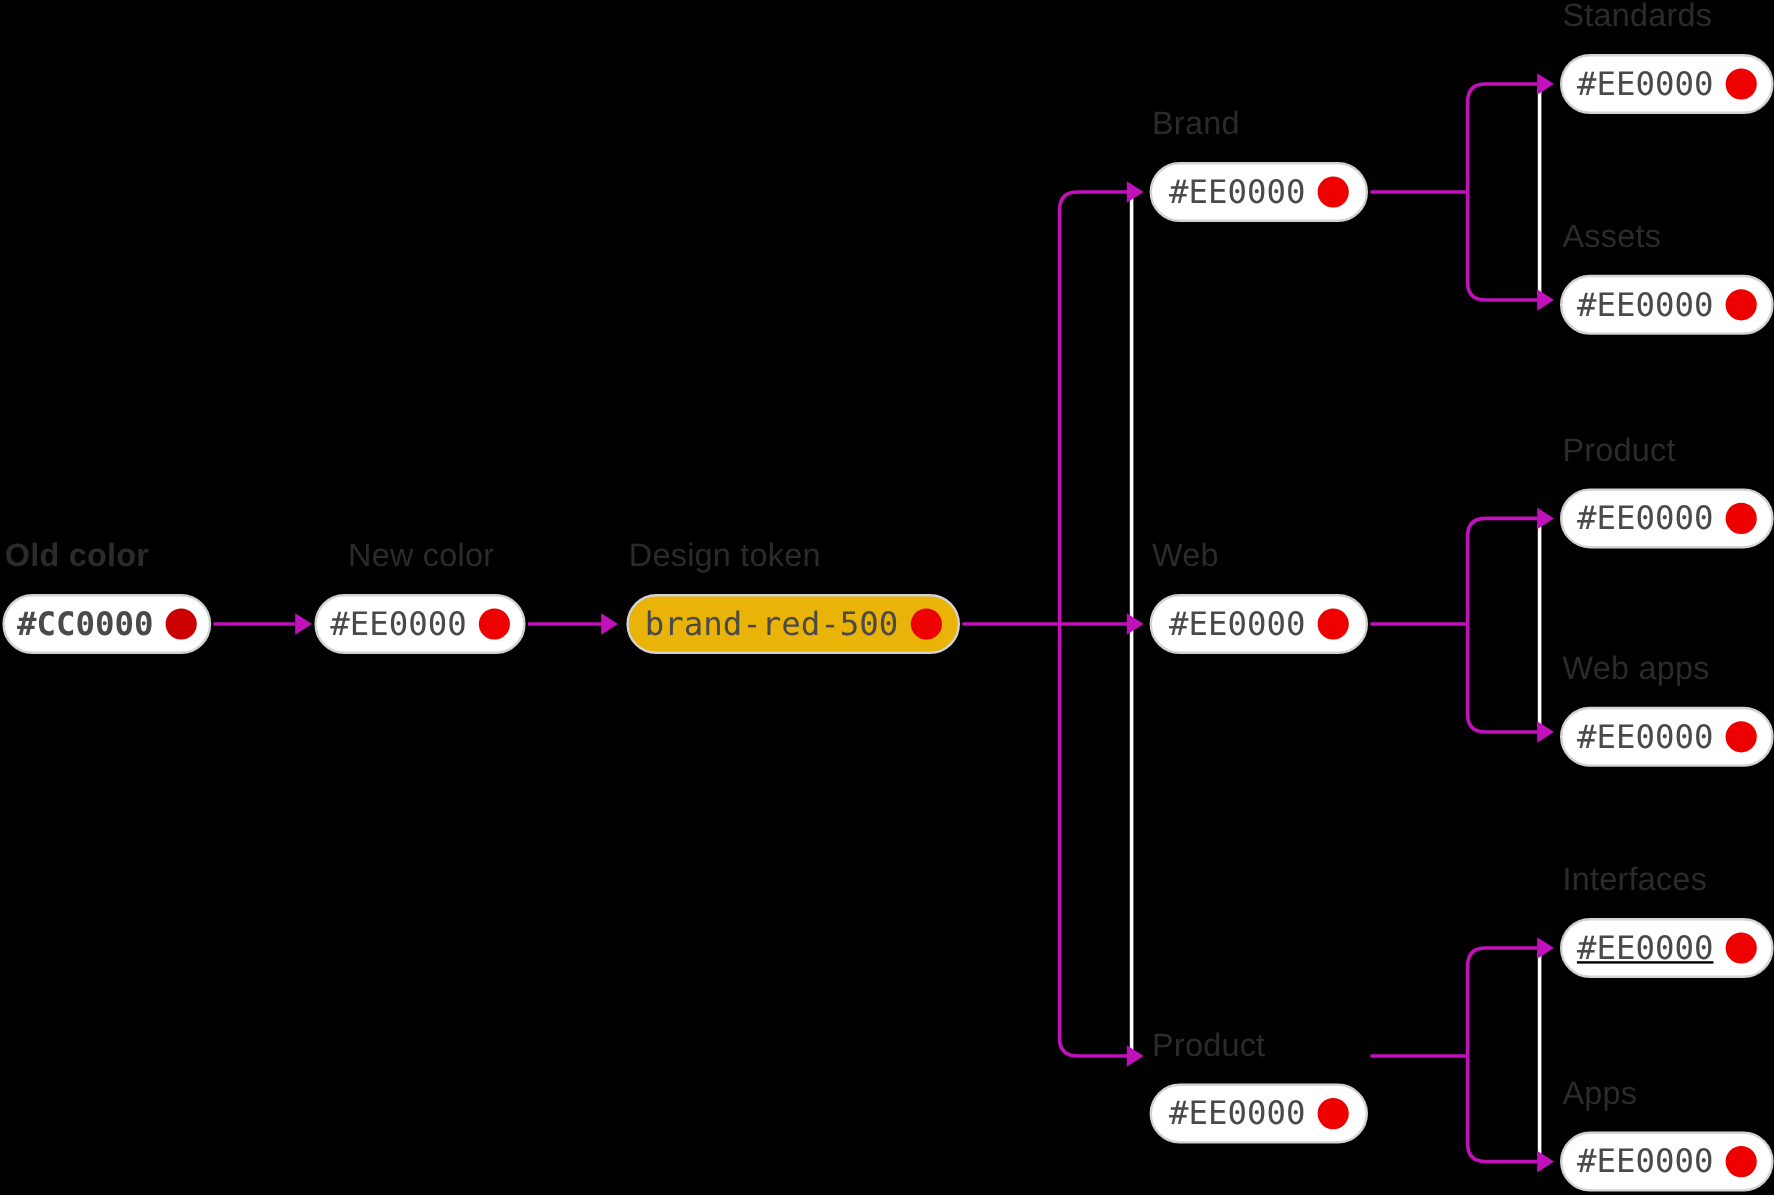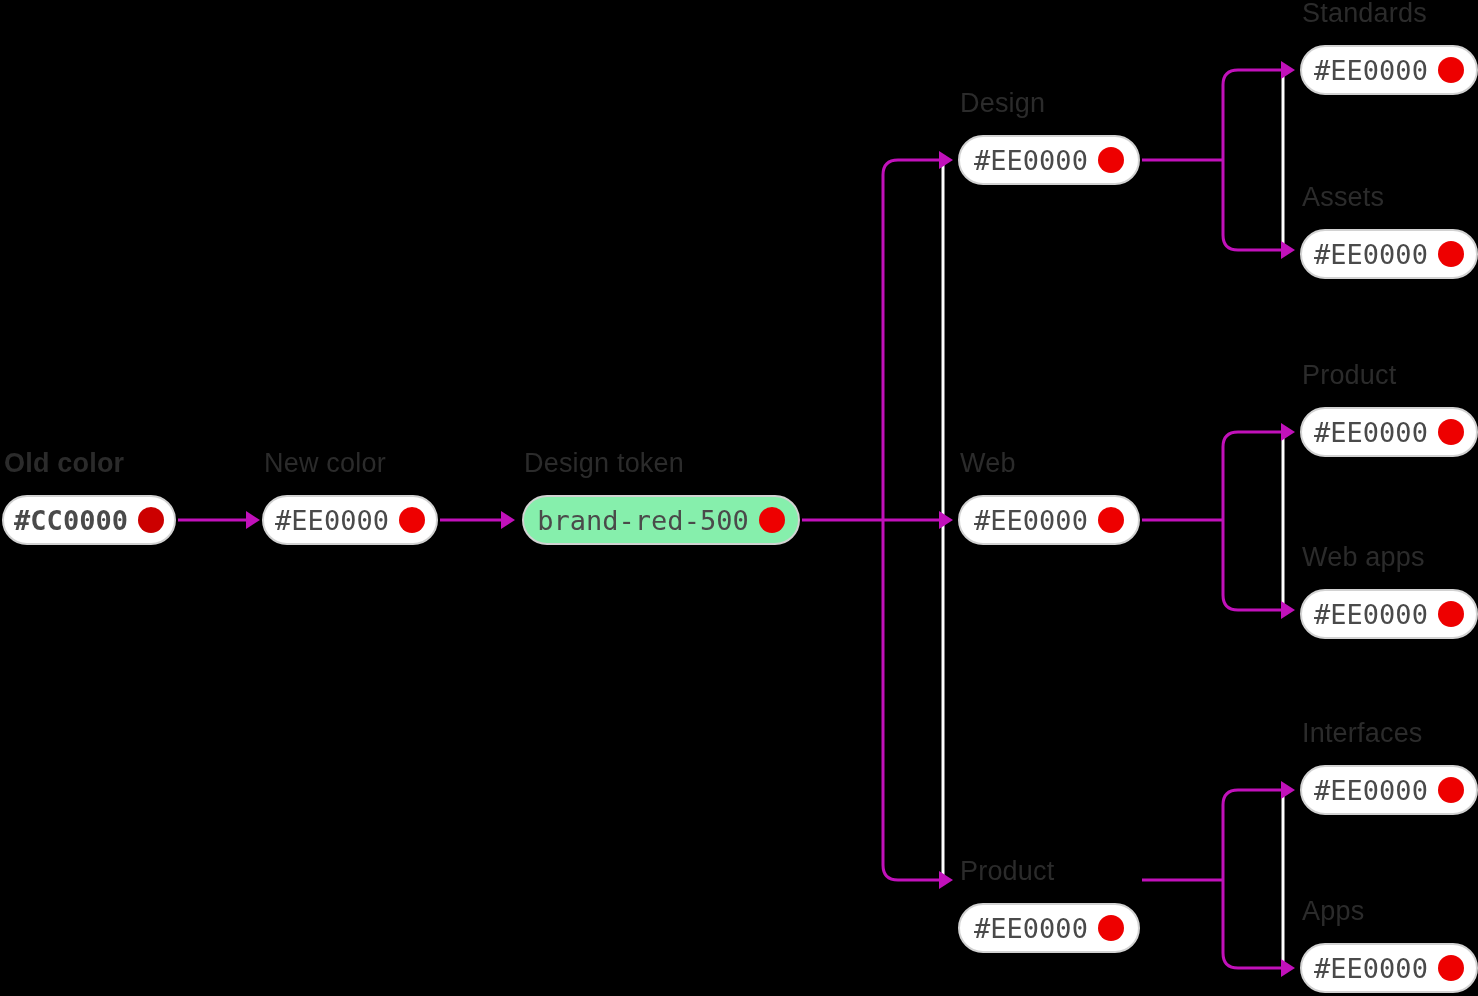--- a/index.html
+++ b/index.html
@@ -95,37 +95,37 @@
 
   <div class="node" style="left:2px; top:446px;font-weight:bold;">
     <div class="label" style="color: rgb(43, 43, 43);">Old color</div>
     <div class="pill" style="width: 174px; background: rgb(255, 255, 255); border-color: rgb(210, 210, 210);">
       <span class="val" style="color: rgb(74, 74, 74); text-align: center;">#CC0000</span>
       <span class="dot" style="background: rgb(204, 0, 0);"></span>
     </div>
   </div>
 
   <div class="node" style="left:262px; top:446px;">
-    <div class="label" style="color: rgb(43, 43, 43);">New color</div>
+    <div class="label" style="color: rgb(43, 43, 43); text-align: center;">New color</div>
     <div class="pill" style="width: 176px; background: rgb(255, 255, 255); border-color: rgb(210, 210, 210);">
       <span class="val" style="color: rgb(74, 74, 74);">#EE0000</span>
       <span class="dot" style="background: rgb(238, 0, 0);"></span>
     </div>
   </div>
 
   <div class="node" style="left:522px; top:446px;">
     <div class="label" style="color: rgb(43, 43, 43);">Design token</div>
-    <div class="pill" style="width: 278px; background: #86efac; border-color: rgb(210, 210, 210);">
+    <div class="pill" style="width: 278px; background: #eab308; border-color: rgb(210, 210, 210);">
       <span class="val" style="color: rgb(74, 74, 74);">brand-red-500</span>
       <span class="dot" style="background: rgb(238, 0, 0);"></span>
     </div>
   </div>
 
   <div class="node" style="left:958px; top:86px;">
-    <div class="label" style="color: rgb(43, 43, 43);">Design</div>
+    <div class="label" style="color: rgb(43, 43, 43);">Brand</div>
     <div class="pill" style="width: 182px; background: rgb(255, 255, 255); border-color: rgb(210, 210, 210);">
       <span class="val" style="color: rgb(74, 74, 74);">#EE0000</span>
       <span class="dot" style="background: rgb(238, 0, 0);"></span>
     </div>
   </div>
 
   <div class="node" style="left:958px; top:446px;">
     <div class="label" style="color: rgb(43, 43, 43);">Web</div>
     <div class="pill" style="width: 182px; background: rgb(255, 255, 255); border-color: rgb(210, 210, 210);">
       <span class="val" style="color: rgb(74, 74, 74);">#EE0000</span>
@@ -166,21 +166,21 @@
   </div>
 
   <div class="node" style="left:1300px; top:540px;">
     <div class="label" style="color: rgb(43, 43, 43);">Web apps</div>
     <div class="pill" style="width: 178px; background: rgb(255, 255, 255); border-color: rgb(210, 210, 210);">
       <span class="val" style="color: rgb(74, 74, 74);">#EE0000</span>
       <span class="dot" style="background: rgb(238, 0, 0);"></span>
     </div>
   </div>
 
-  <div class="node" style="left:1300px; top:716px;">
+  <div class="node" style="left:1300px; top:716px;text-decoration:underline;">
     <div class="label" style="color: rgb(43, 43, 43);">Interfaces</div>
     <div class="pill" style="width: 178px; background: rgb(255, 255, 255); border-color: rgb(210, 210, 210);">
       <span class="val" style="color: rgb(74, 74, 74);">#EE0000</span>
       <span class="dot" style="background: rgb(238, 0, 0);"></span>
     </div>
   </div>
 
   <div class="node" style="left:1300px; top:894px;">
     <div class="label" style="color: rgb(43, 43, 43);">Apps</div>
     <div class="pill" style="width: 178px; background: rgb(255, 255, 255); border-color: rgb(210, 210, 210);">

